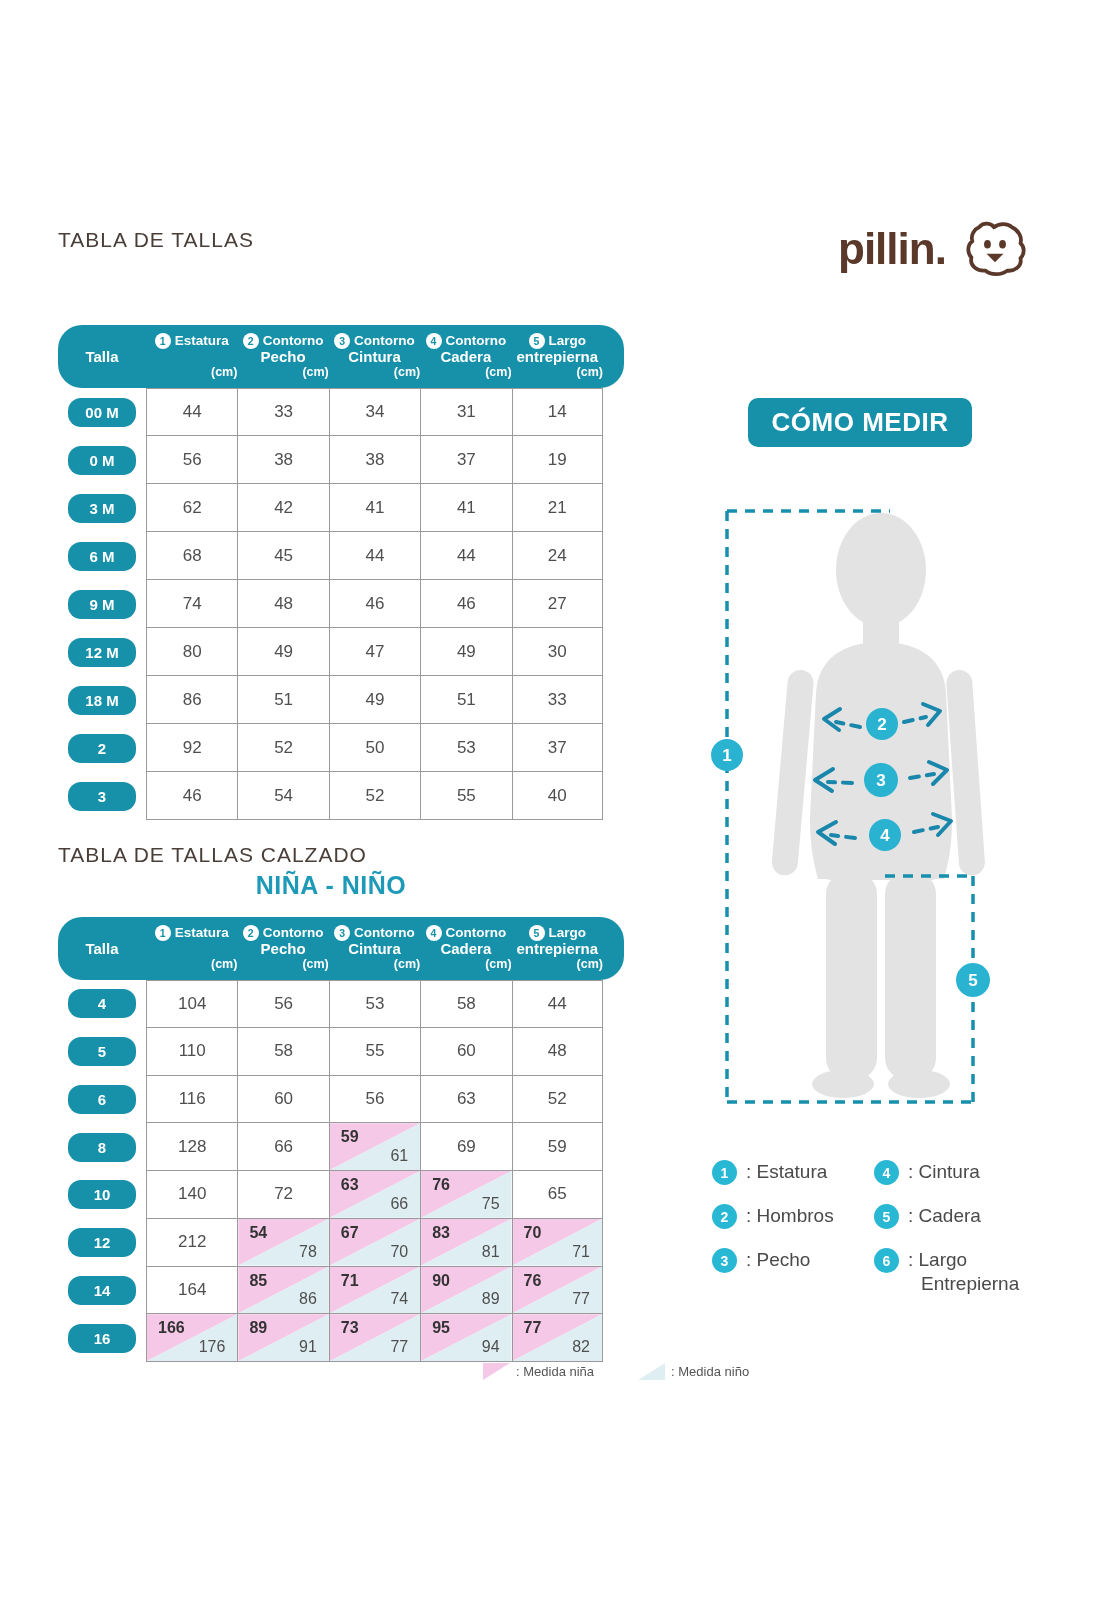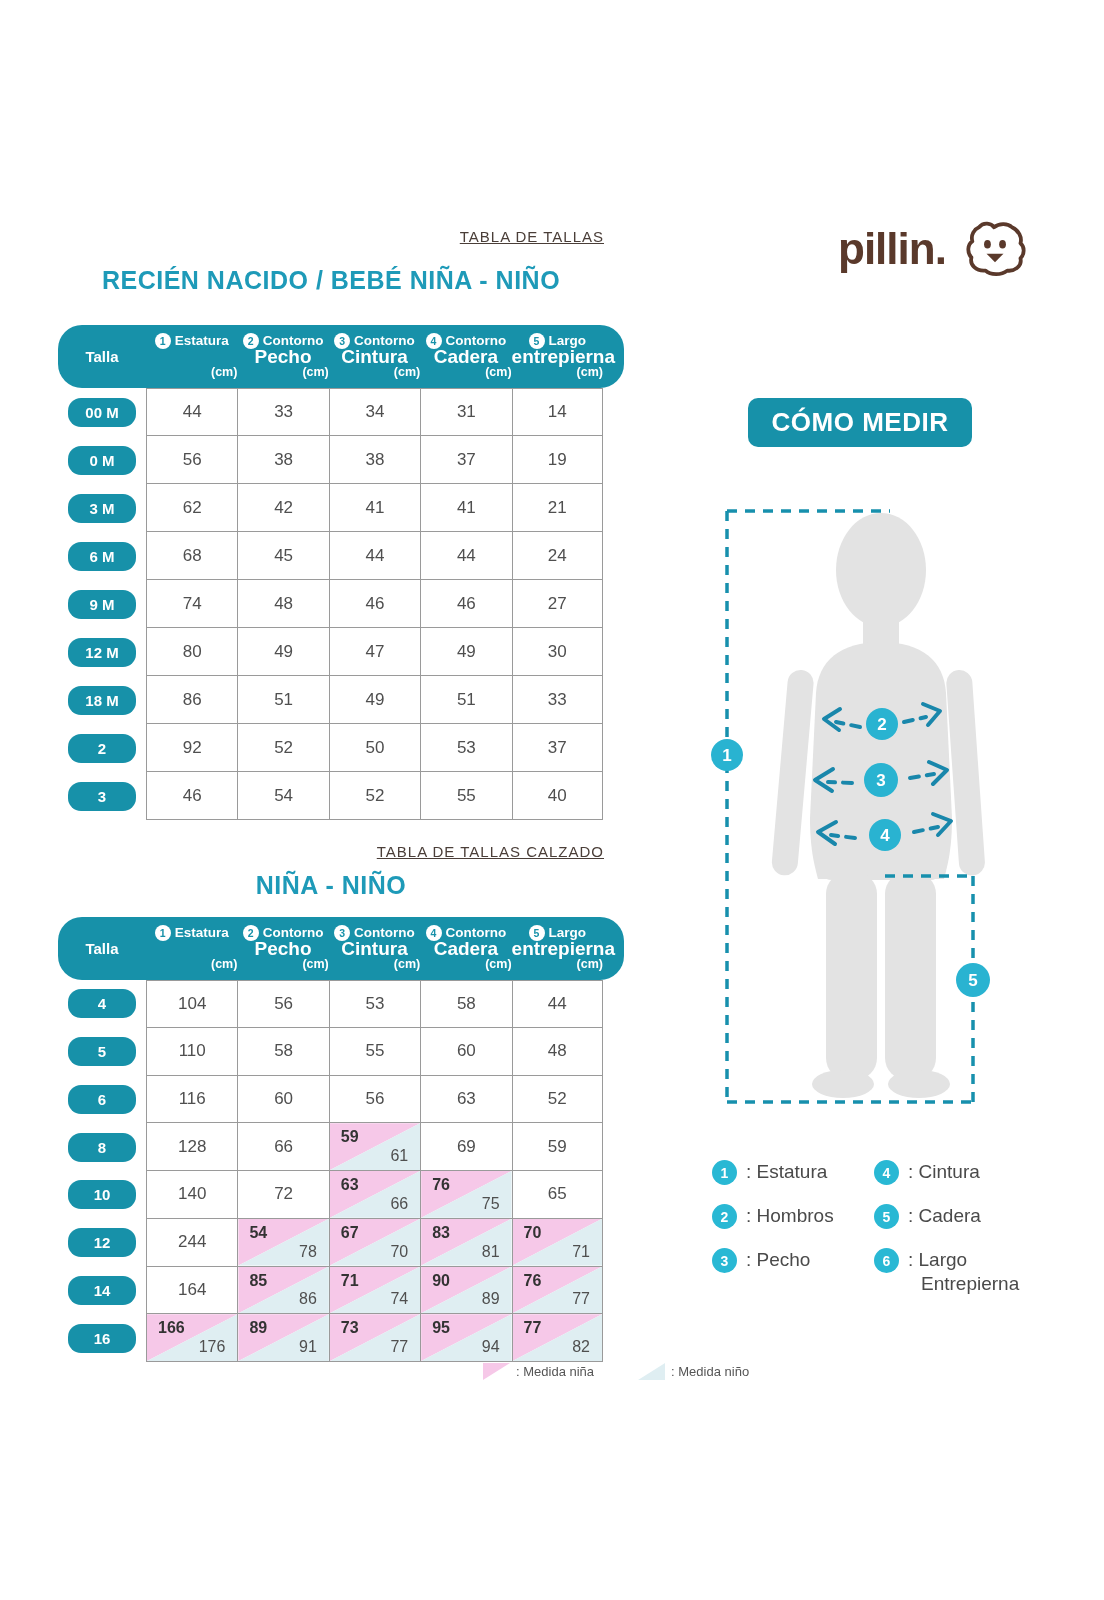--- a/index.html
+++ b/index.html
@@ -1,36 +1,36 @@
 <!DOCTYPE html>
 <html><head>
 <meta charset="utf-8">
 <style>
   html,body{margin:0;padding:0;background:#fff;}
   .page{position:relative;width:1104px;height:1600px;background:#ffffff;
         font-family:"Liberation Sans",sans-serif;overflow:hidden;}
 
   
-  .t-title{position:absolute;left:58px;width:546px;text-align:right;
-           color:#4a3e38;font-size:15px;letter-spacing:1px;text-decoration:underline;}
+  .t-title{position:absolute;left:58px;width:546px;text-align:left;
+           color:#4a3e38;font-size:21px;letter-spacing:1px;}
   .t-sub{position:absolute;left:58px;width:546px;text-align:center;
          color:#1e9ab8;font-size:25px;font-weight:bold;letter-spacing:.5px;}
   #t1-title{top:228px;} #t1-sub{top:266px;}
   #t2-title{top:843px;} #t2-sub{top:871px;}
 
   
   .thead{position:absolute;left:58px;width:566px;height:63px;background:#1791a9;
          border-radius:24px;display:grid;grid-template-columns:88px repeat(5,91.4px);
          align-items:center;color:#fff;}
   #t1-head{top:325px;} #t2-head{top:917px;}
   .th-talla{font-weight:bold;font-size:15px;text-align:center;}
   .th-col{display:flex;flex-direction:column;justify-content:center;}
   .h-row{display:flex;align-items:center;justify-content:center;gap:4px;
          font-weight:bold;font-size:13.5px;line-height:16px;}
-  .h-row2{text-align:center;font-weight:bold;font-size:19px;line-height:15px;min-height:15px;}
+  .h-row2{text-align:center;font-weight:bold;font-size:15px;line-height:15px;min-height:15px;}
   .h-unit{text-align:right;font-size:12.5px;line-height:16px;font-weight:bold;}
   .h-circ{width:16px;height:16px;border-radius:50%;background:#fff;color:#1791a9;
           font-size:10.5px;font-weight:bold;display:flex;align-items:center;
           justify-content:center;flex:0 0 16px;}
 
   
   .tbody{position:absolute;left:58px;width:545px;}
   #t1-body{top:388px;} #t2-body{top:980px;}
   .trow{display:grid;grid-template-columns:88px repeat(5,91.4px);}
   #t1-body .trow{height:48px;} #t2-body .trow{height:47.75px;}
@@ -77,21 +77,20 @@
           font-weight:bold;font-size:14px;display:flex;align-items:center;
           justify-content:center;flex:0 0 25px;}
   .m-label{padding-left:13px;text-indent:-13px;line-height:24px;max-width:118px;}
 </style>
 </head>
 <body>
 
 <div class="page">
 
   <div class="t-title" id="t1-title">TABLA DE TALLAS</div>
-  <div class="t-sub" id="t1-sub">RECIÉN NACIDO / BEBÉ NIÑA - NIÑO</div>
   <div class="thead" id="t1-head">
       <div class="th-talla">Talla</div>
       <div class="th-col">
         <div class="h-row">
           <span class="h-circ">1</span>
           <span>Estatura</span>
         </div>
         <div class="h-row2">&nbsp;</div>
         <div class="h-unit">(cm)</div>
       </div>
@@ -329,21 +328,21 @@
           <div class="tri-nino"></div>
           <span class="v-nina">76</span>
           <span class="v-nino">75</span>
         </div>
         <div class="td">65</div>
       </div>
       <div class="trow">
         <div class="td-talla">
           <div class="pill">12</div>
         </div>
-        <div class="td">244</div>
+        <div class="td">212</div>
         <div class="td split">
           <div class="tri-nina"></div>
           <div class="tri-nino"></div>
           <span class="v-nina">54</span>
           <span class="v-nino">78</span>
         </div>
         <div class="td split">
           <div class="tri-nina"></div>
           <div class="tri-nino"></div>
           <span class="v-nina">67</span>

